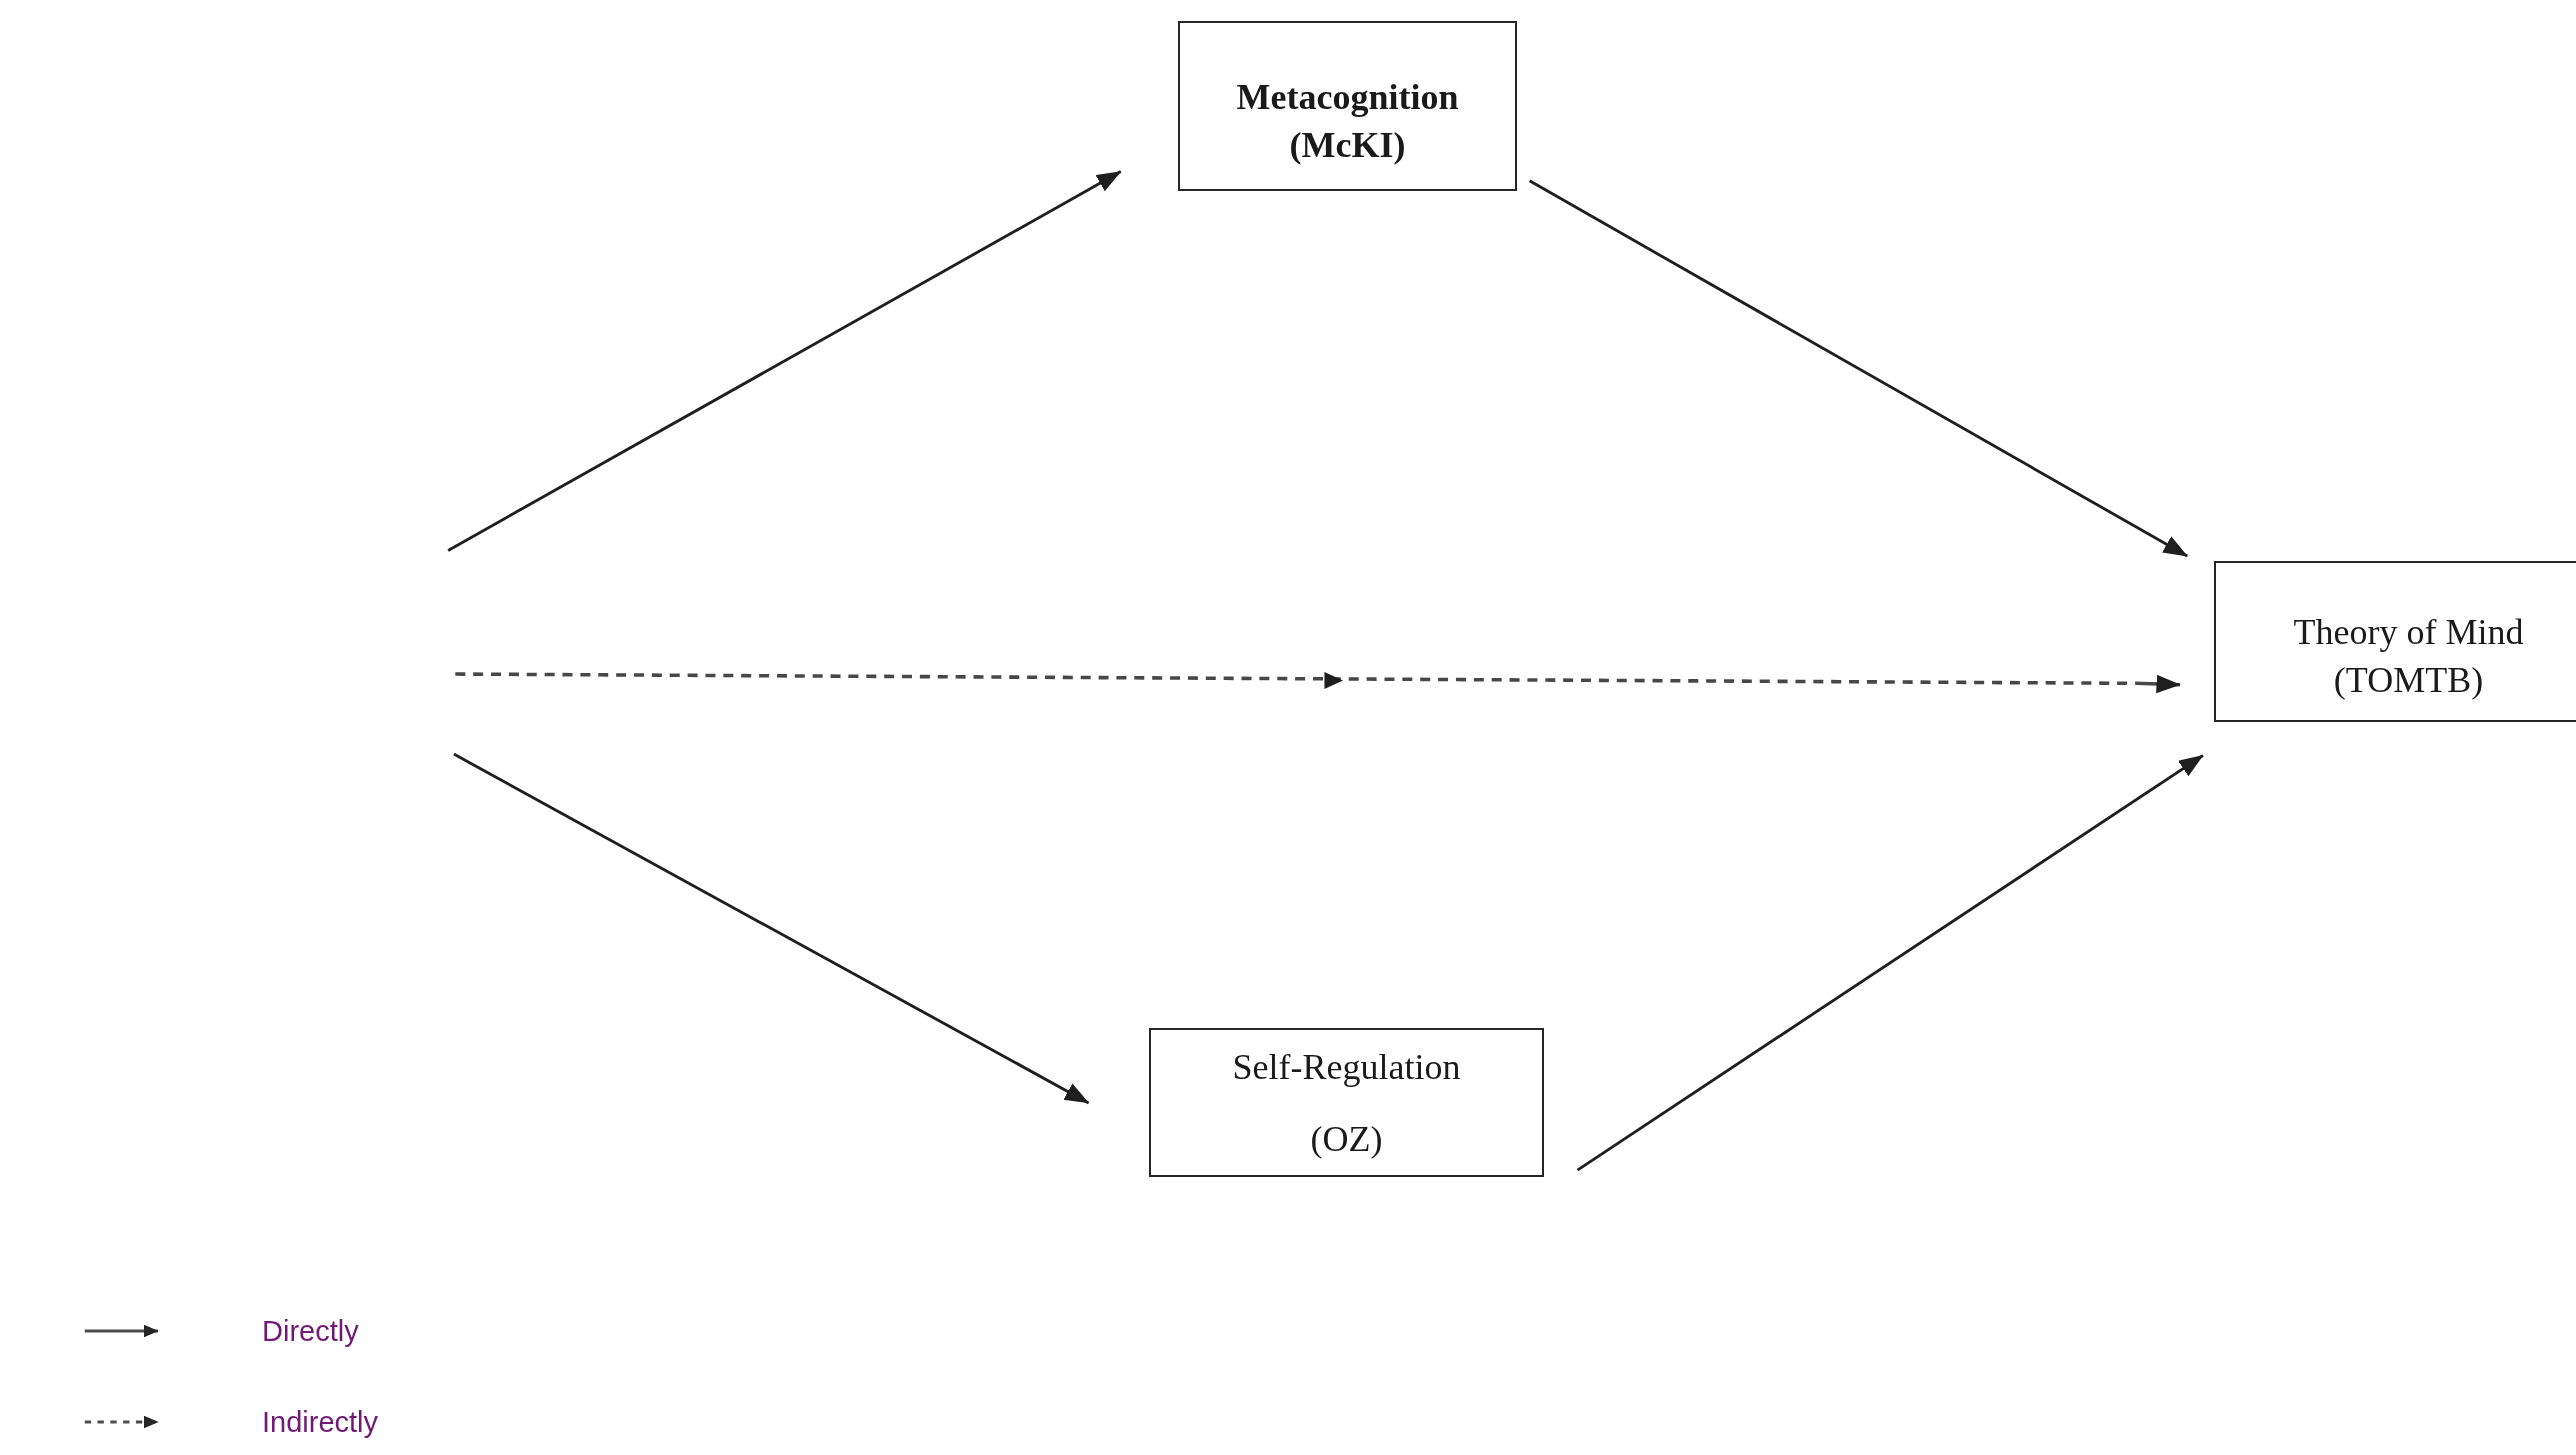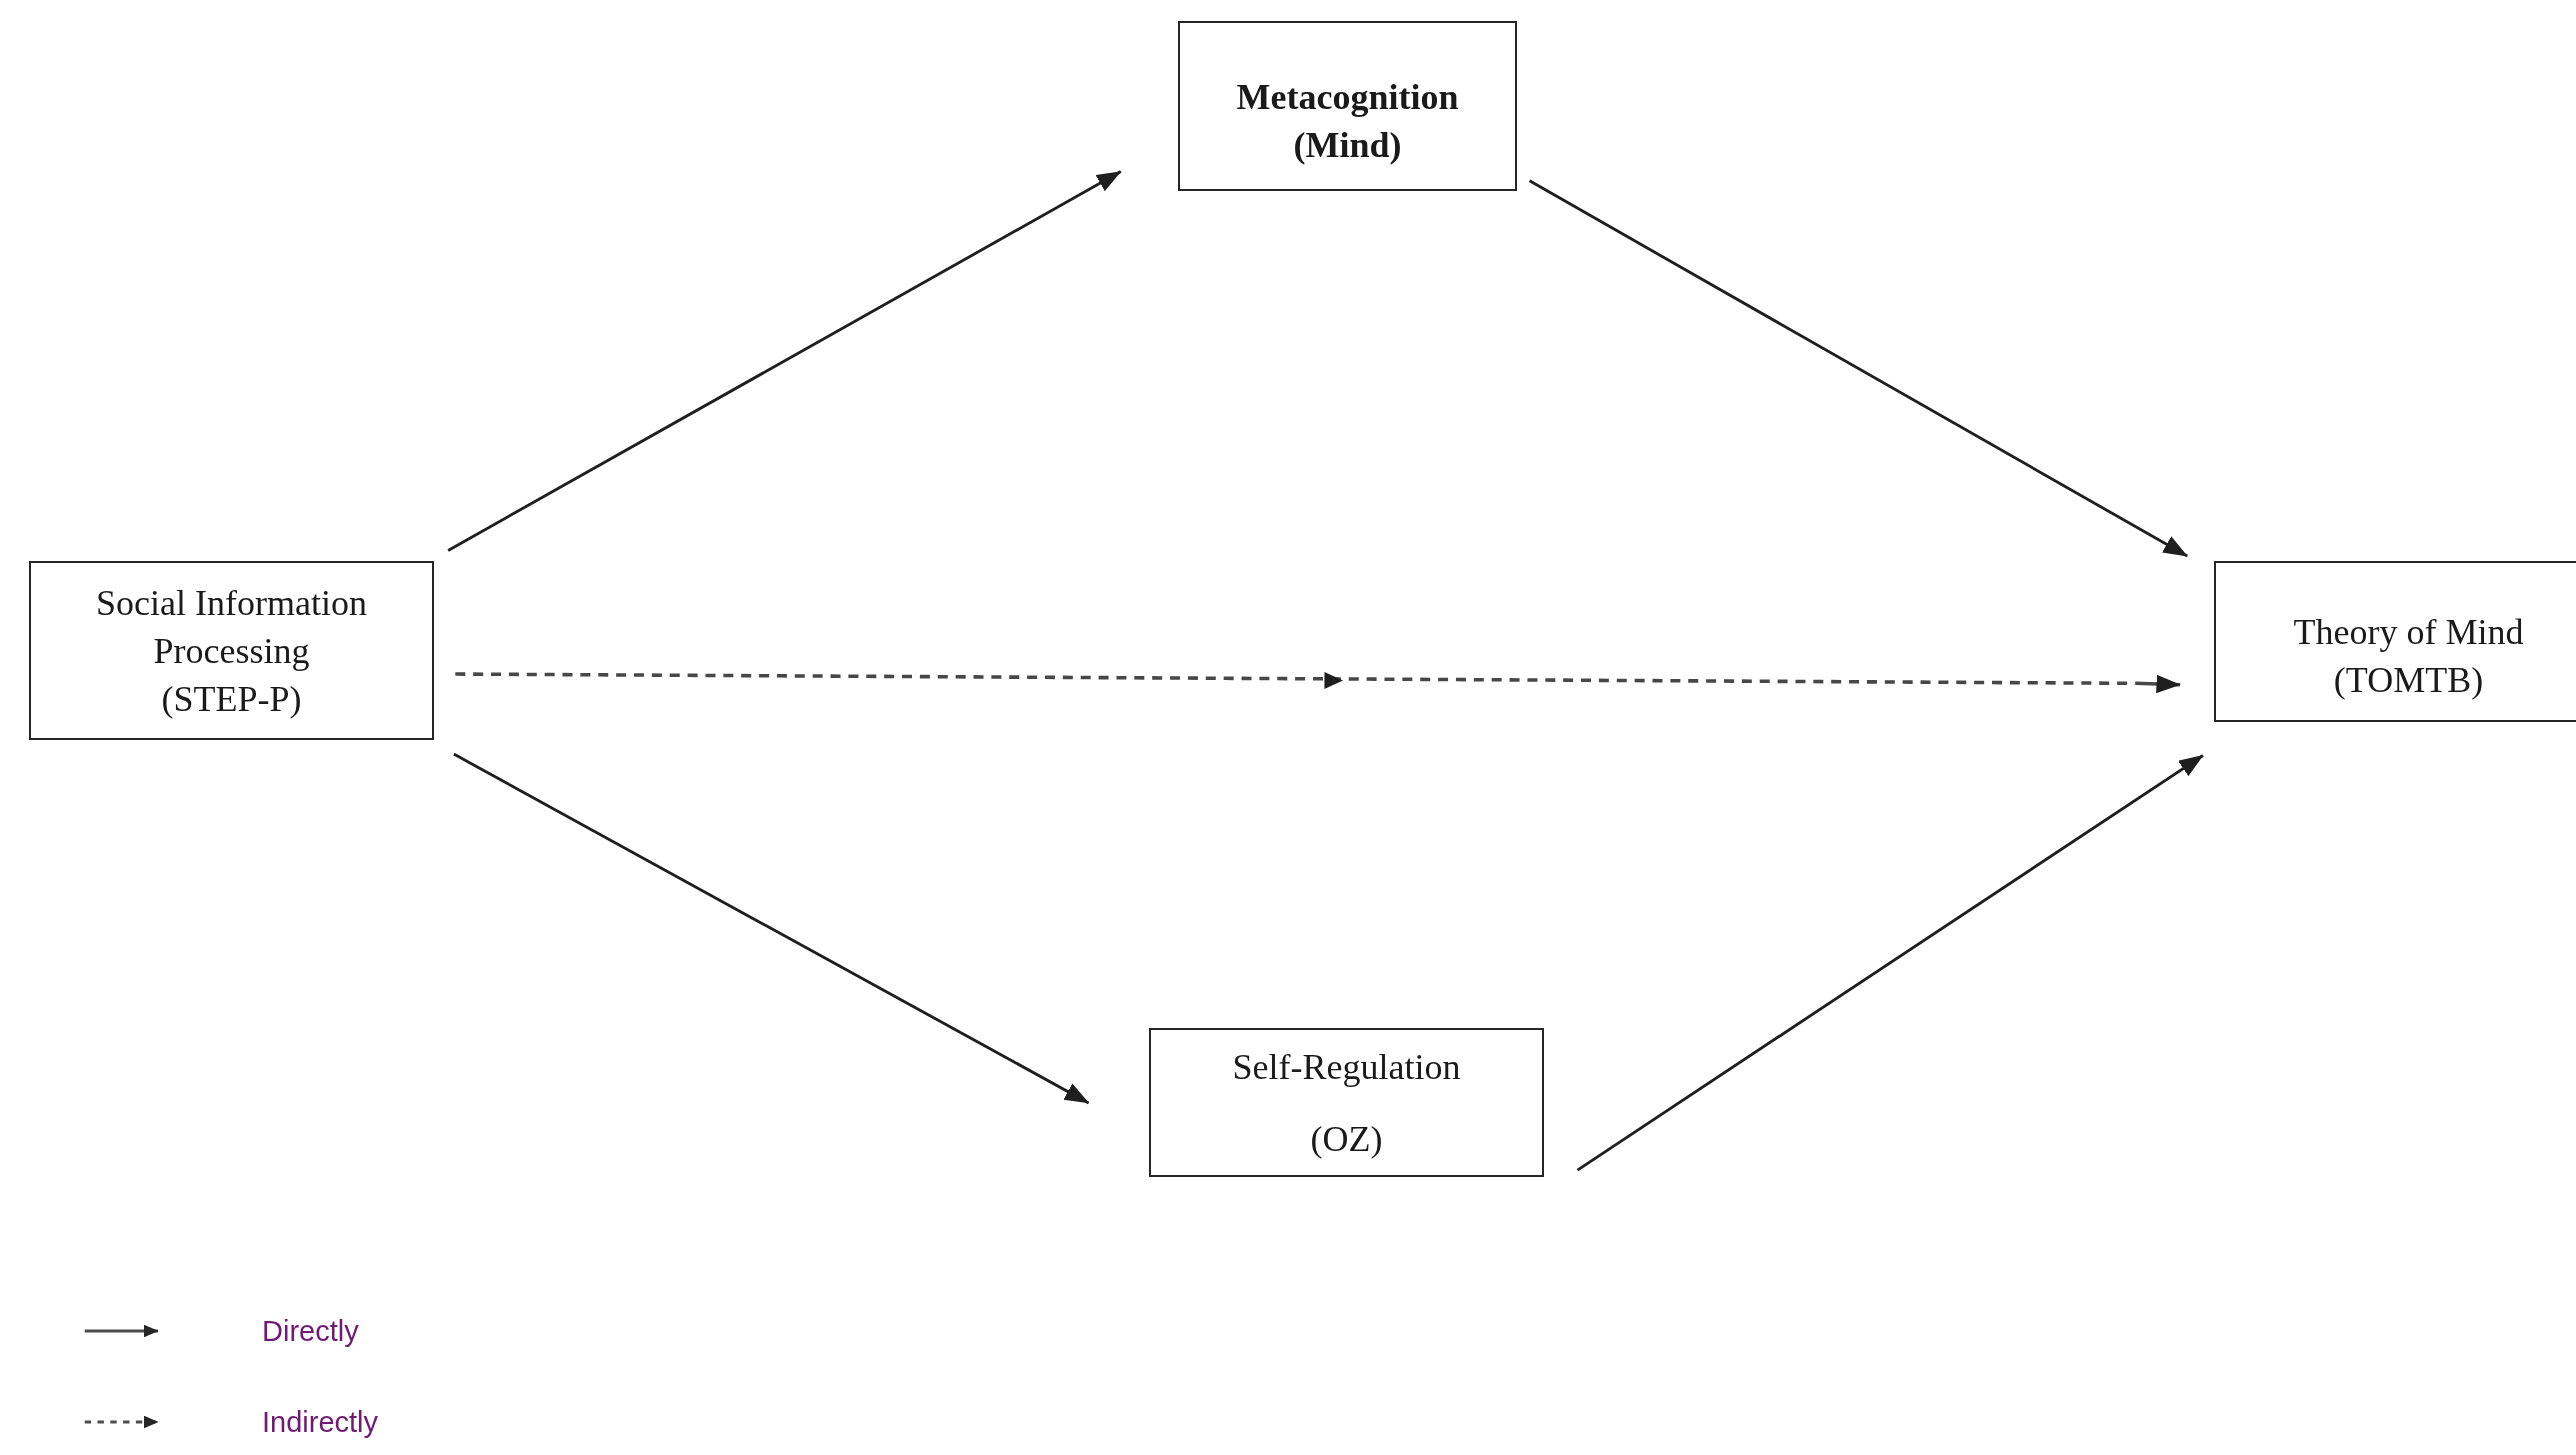--- a/index.html
+++ b/index.html
@@ -71,29 +71,24 @@
 
     <line x1="2207" y1="1637" x2="3082" y2="1057" stroke="#1f1f1f" stroke-width="4" marker-end="url(#ah)"></line>
 
     <line x1="637" y1="943" x2="2988" y2="956" stroke="#474747" stroke-width="5" stroke-dasharray="14 11"></line>
 
     <line x1="2988" y1="956" x2="3050" y2="958" stroke="#474747" stroke-width="5" marker-end="url(#ah)"></line>
 
     <polygon points="1853,940 1879,952 1853,964" fill="#1f1f1f"></polygon>
   </svg>
 
-  <div class="box" id="box-sip">
-    <span>Social Information</span>
-    <span>Processing</span>
-    <span>(STEP-P)</span>
-  </div>
 
   <div class="box" id="box-metacognition">
     <span>Metacognition</span>
-    <span>(Mind)</span>
+    <span>(McKI)</span>
   </div>
 
   <div class="box" id="box-selfreg">
     <span>Self-Regulation</span>
     <span>(OZ)</span>
   </div>
 
   <div class="box" id="box-tom">
     <span>Theory of Mind</span>
     <span>(TOMTB)</span>

